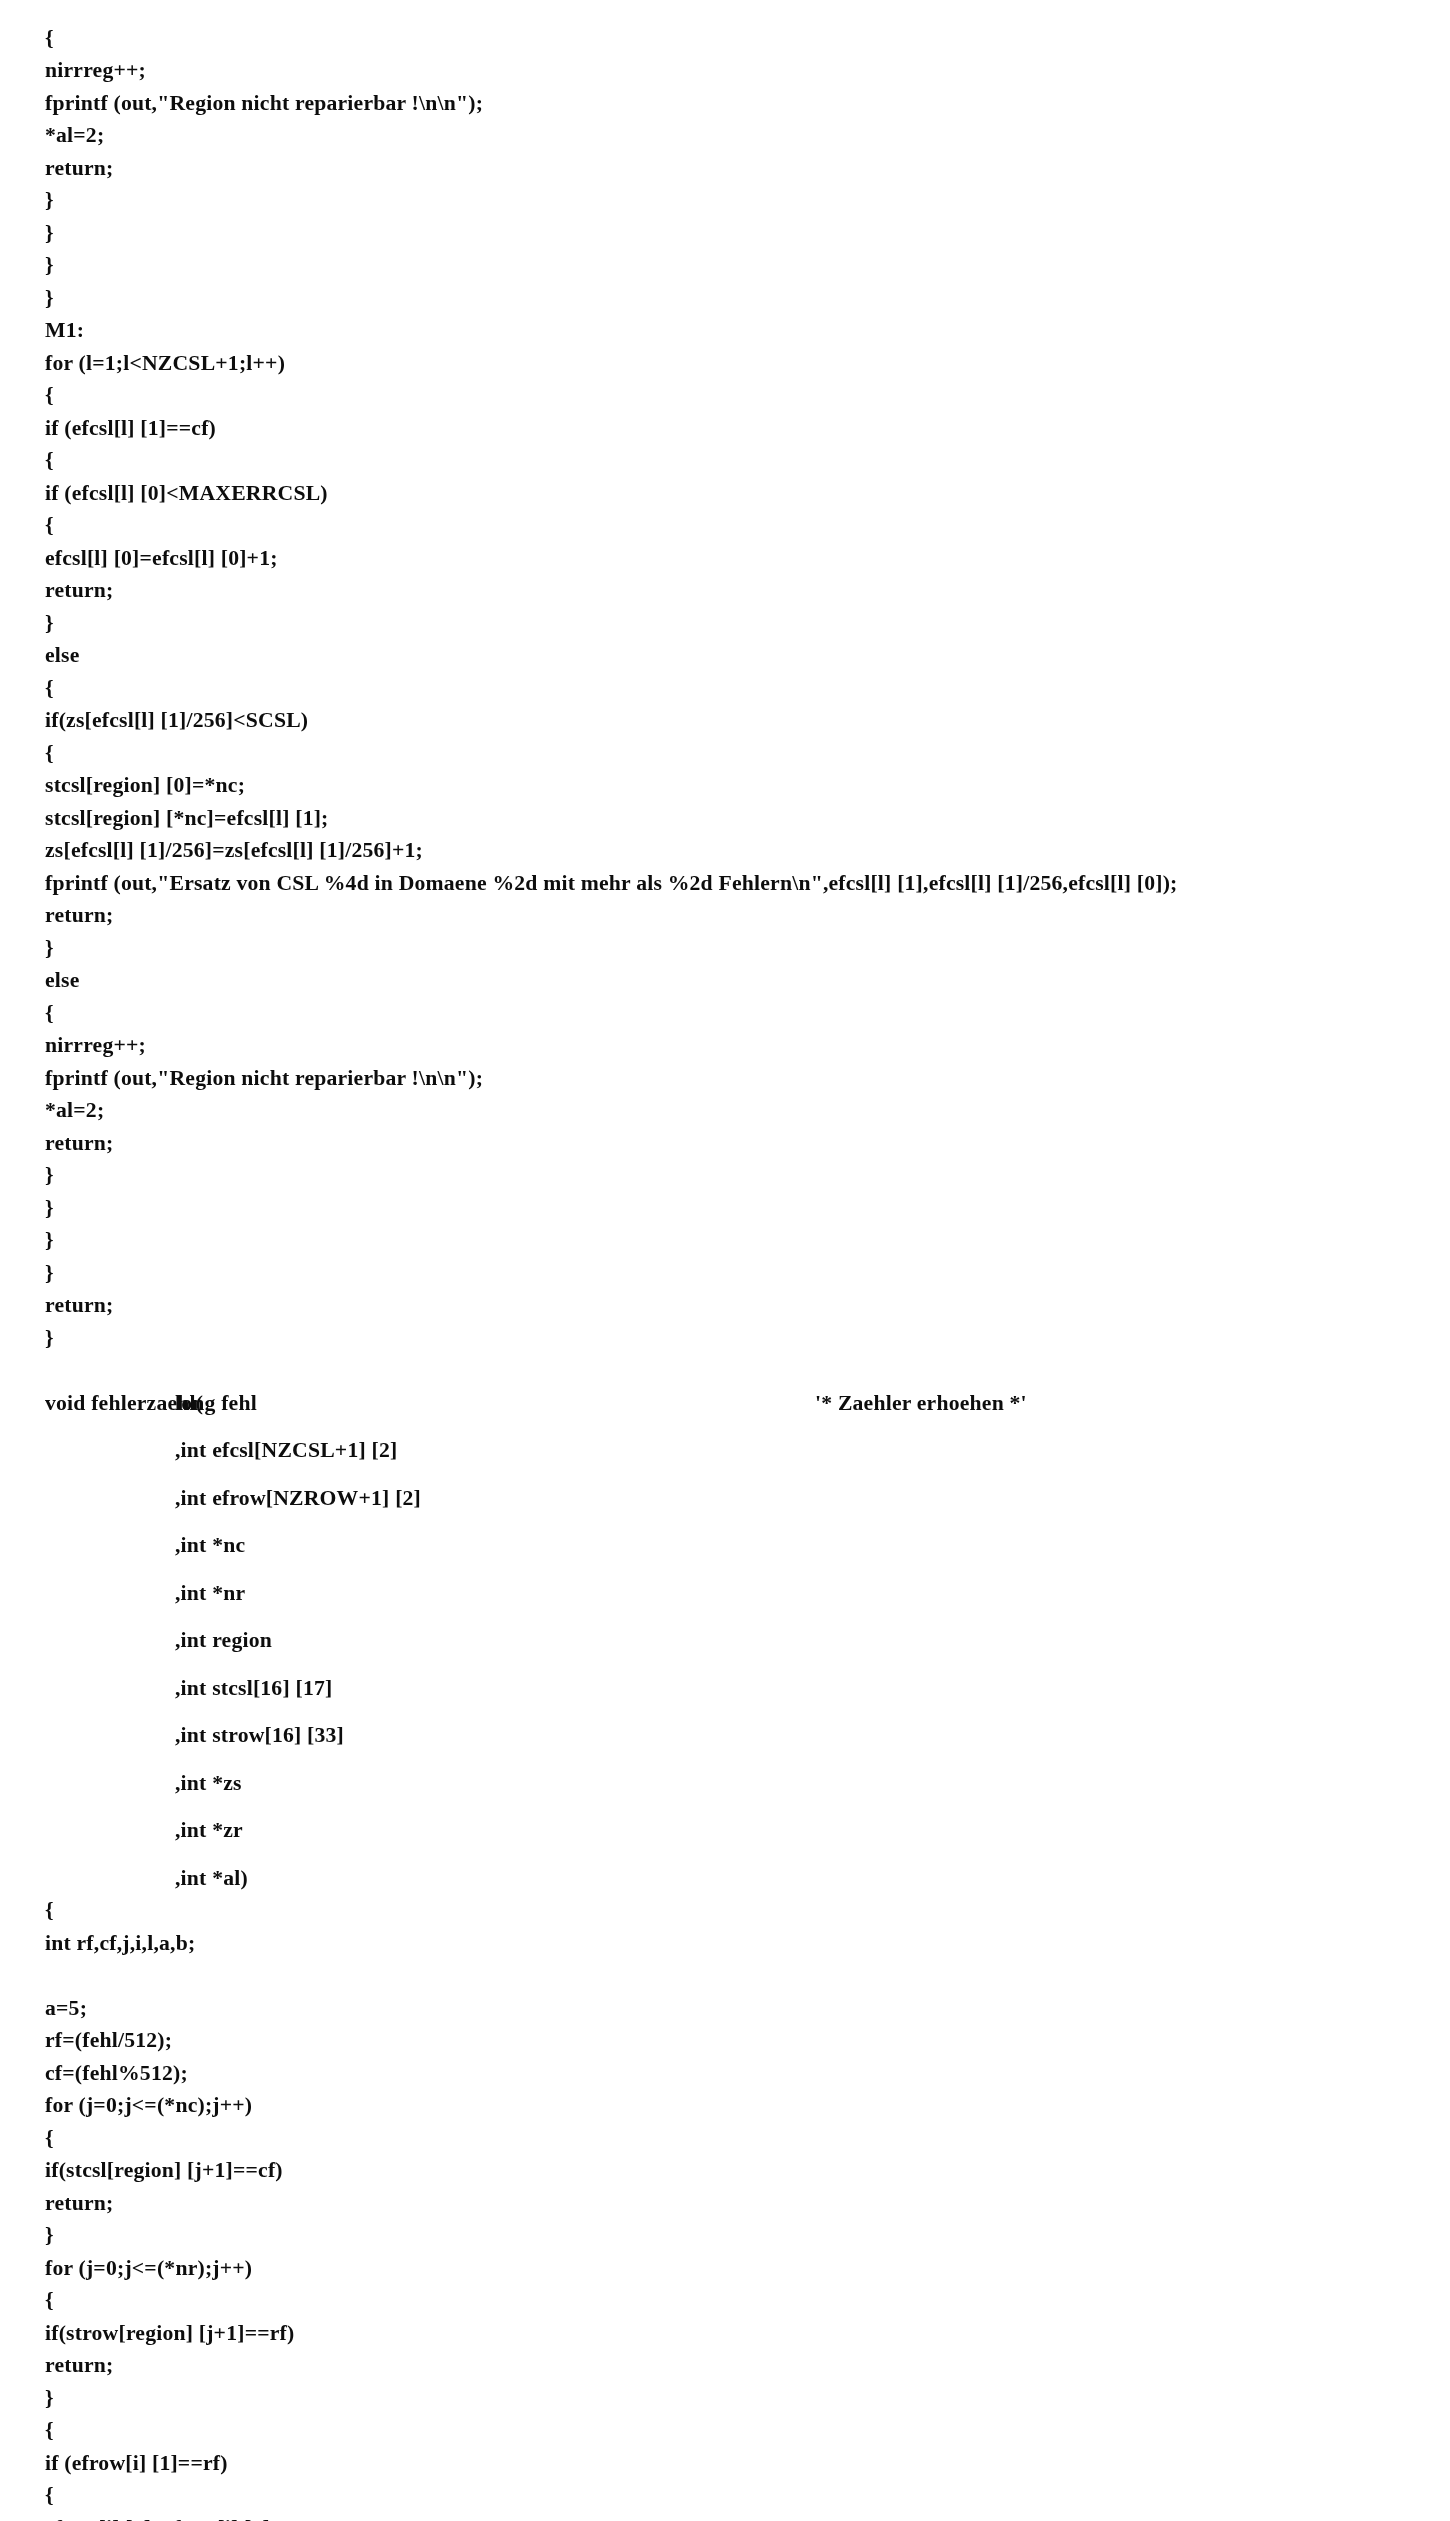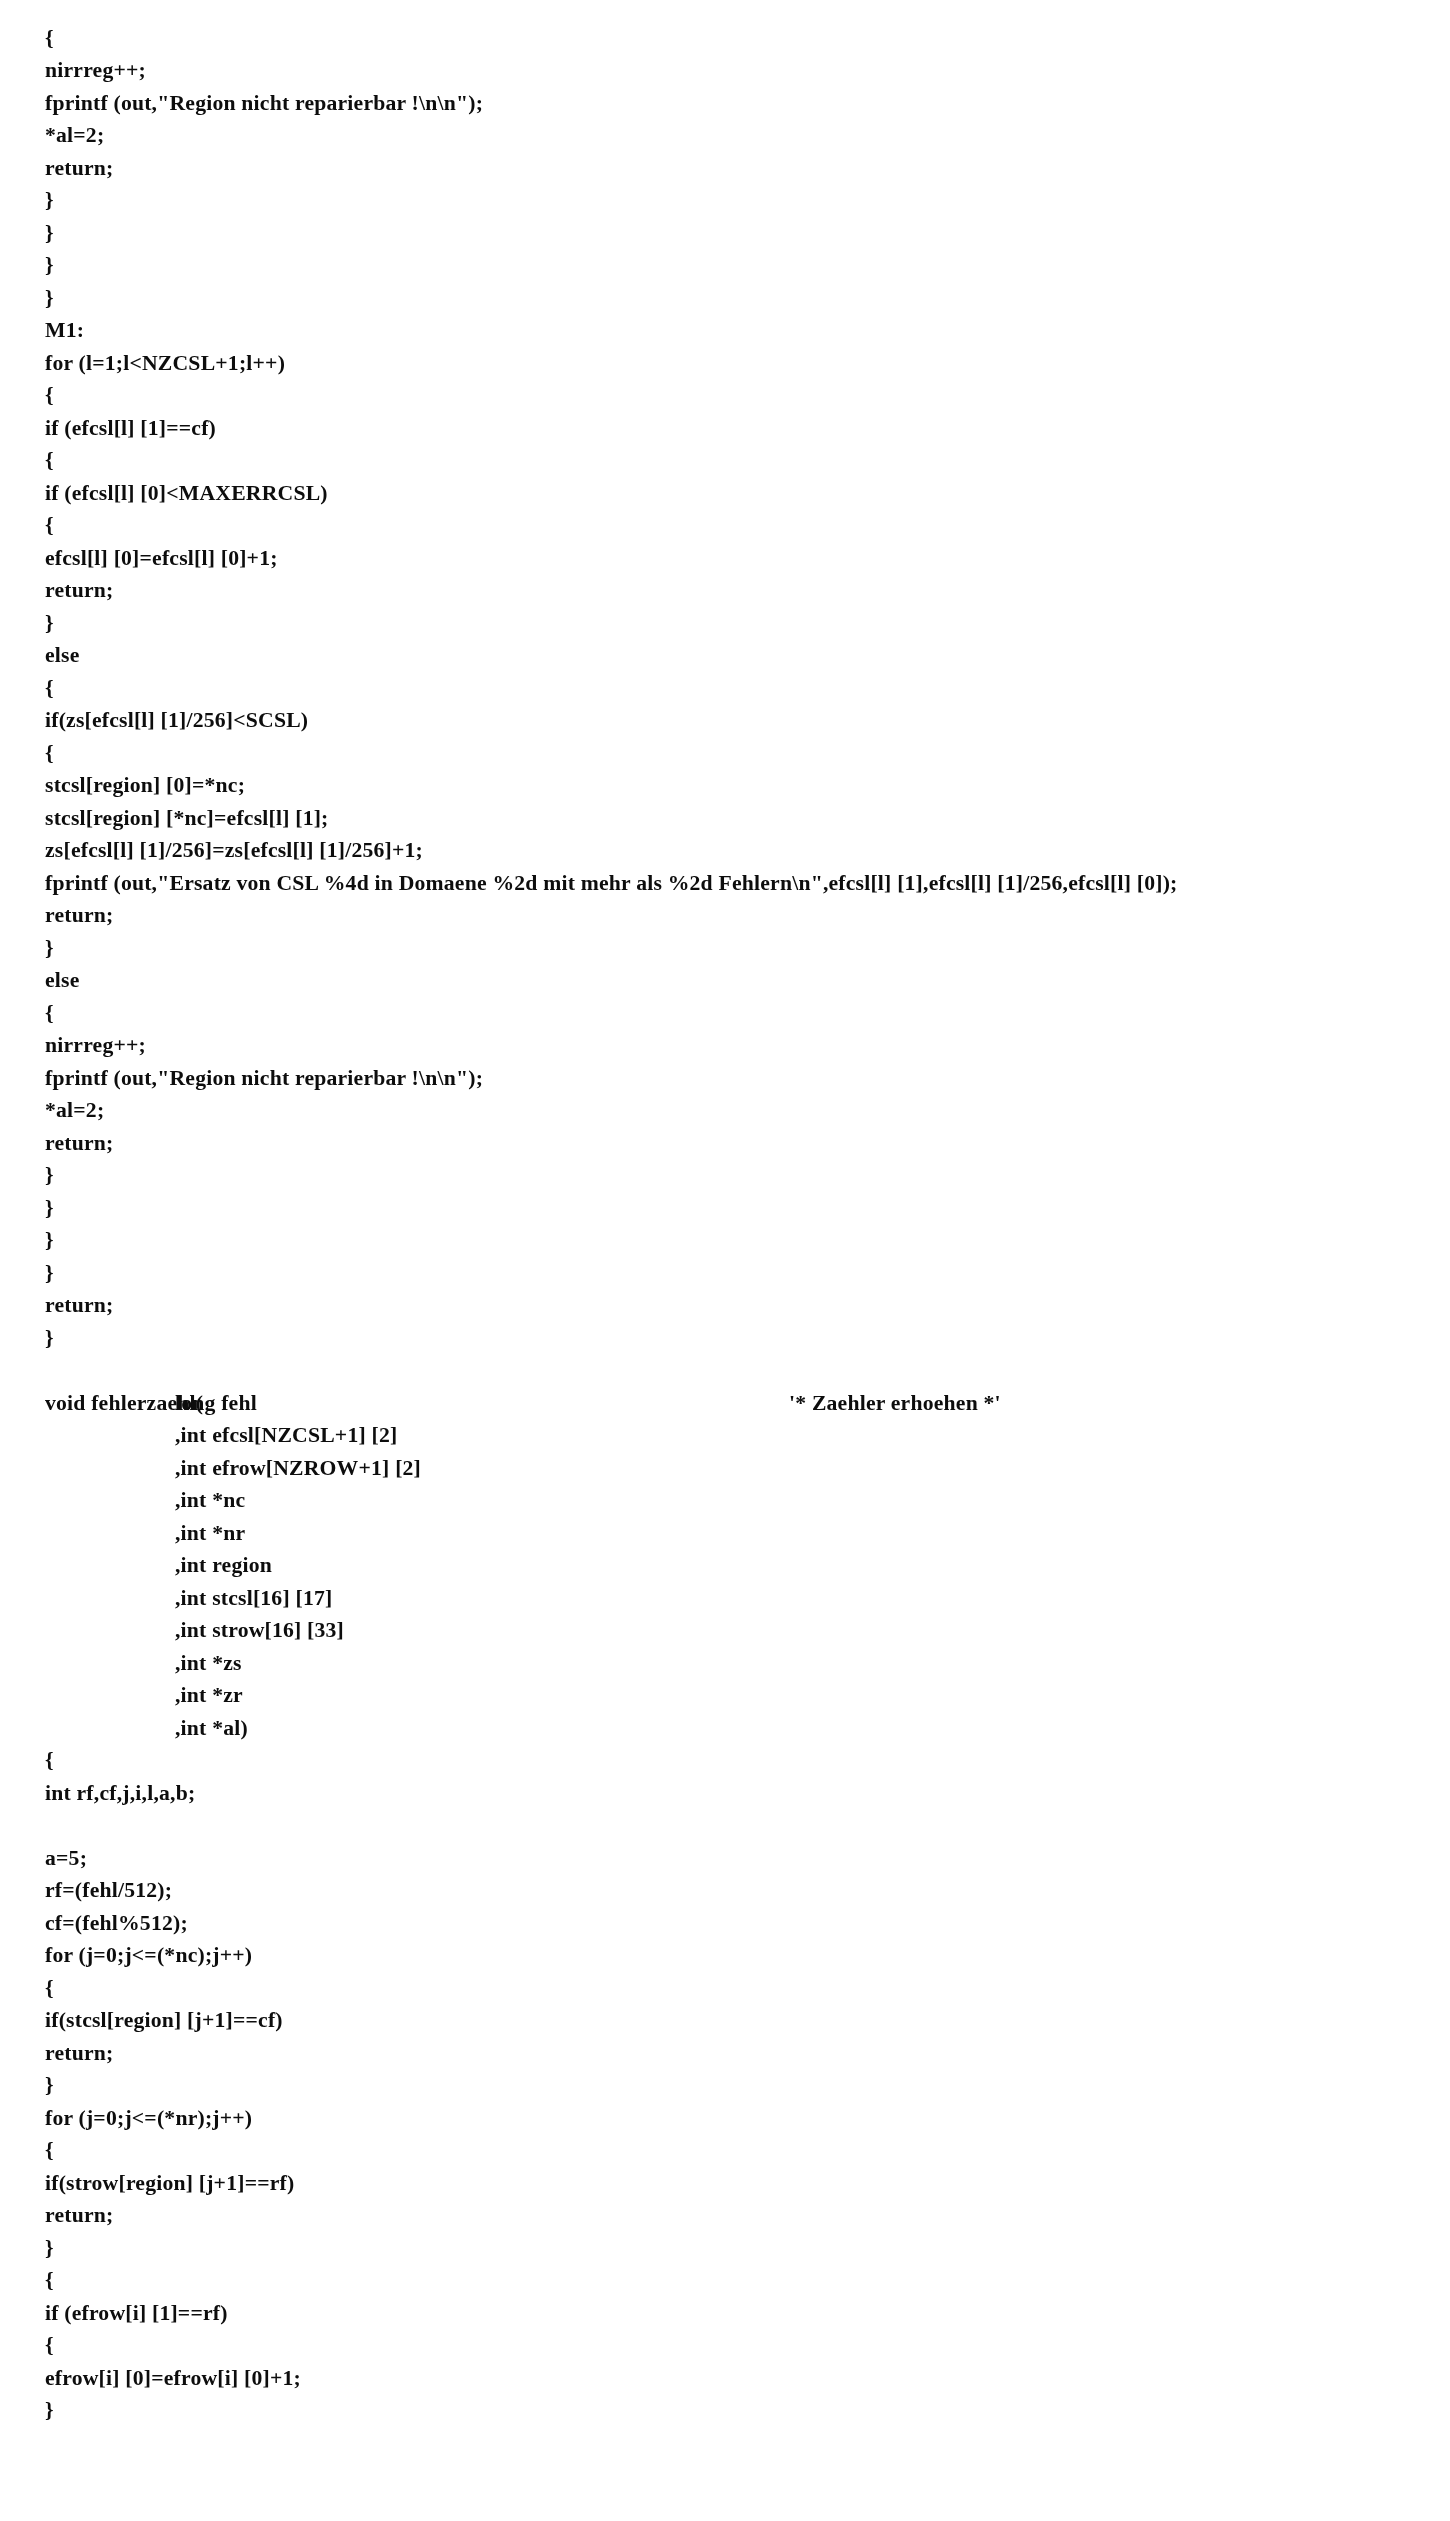--- a/index.html
+++ b/index.html
@@ -31,31 +31,32 @@
   }
   .code-line {
     position: relative;
     height: 32.5px;
     line-height: 32.5px;
     white-space: pre;
     letter-spacing: 0.2px;
   }
   .code-line.indent-param {
     padding-left: 130px;
+    margin-top: 15px;
   }
   .seg-param {
     position: absolute;
     left: 130px;
     top: 0;
     white-space: pre;
     text-align: center;
   }
   .seg-comment {
     position: absolute;
-    left: 744px;
+    left: 770px;
     top: 0;
     white-space: pre;
   }
 </style>
 </head>
 <body>
 
 <div class="page" style="background: rgb(255, 255, 255); color: rgb(13, 13, 13);">
   <div class="listing">
       <div class="code-line">{</div>

